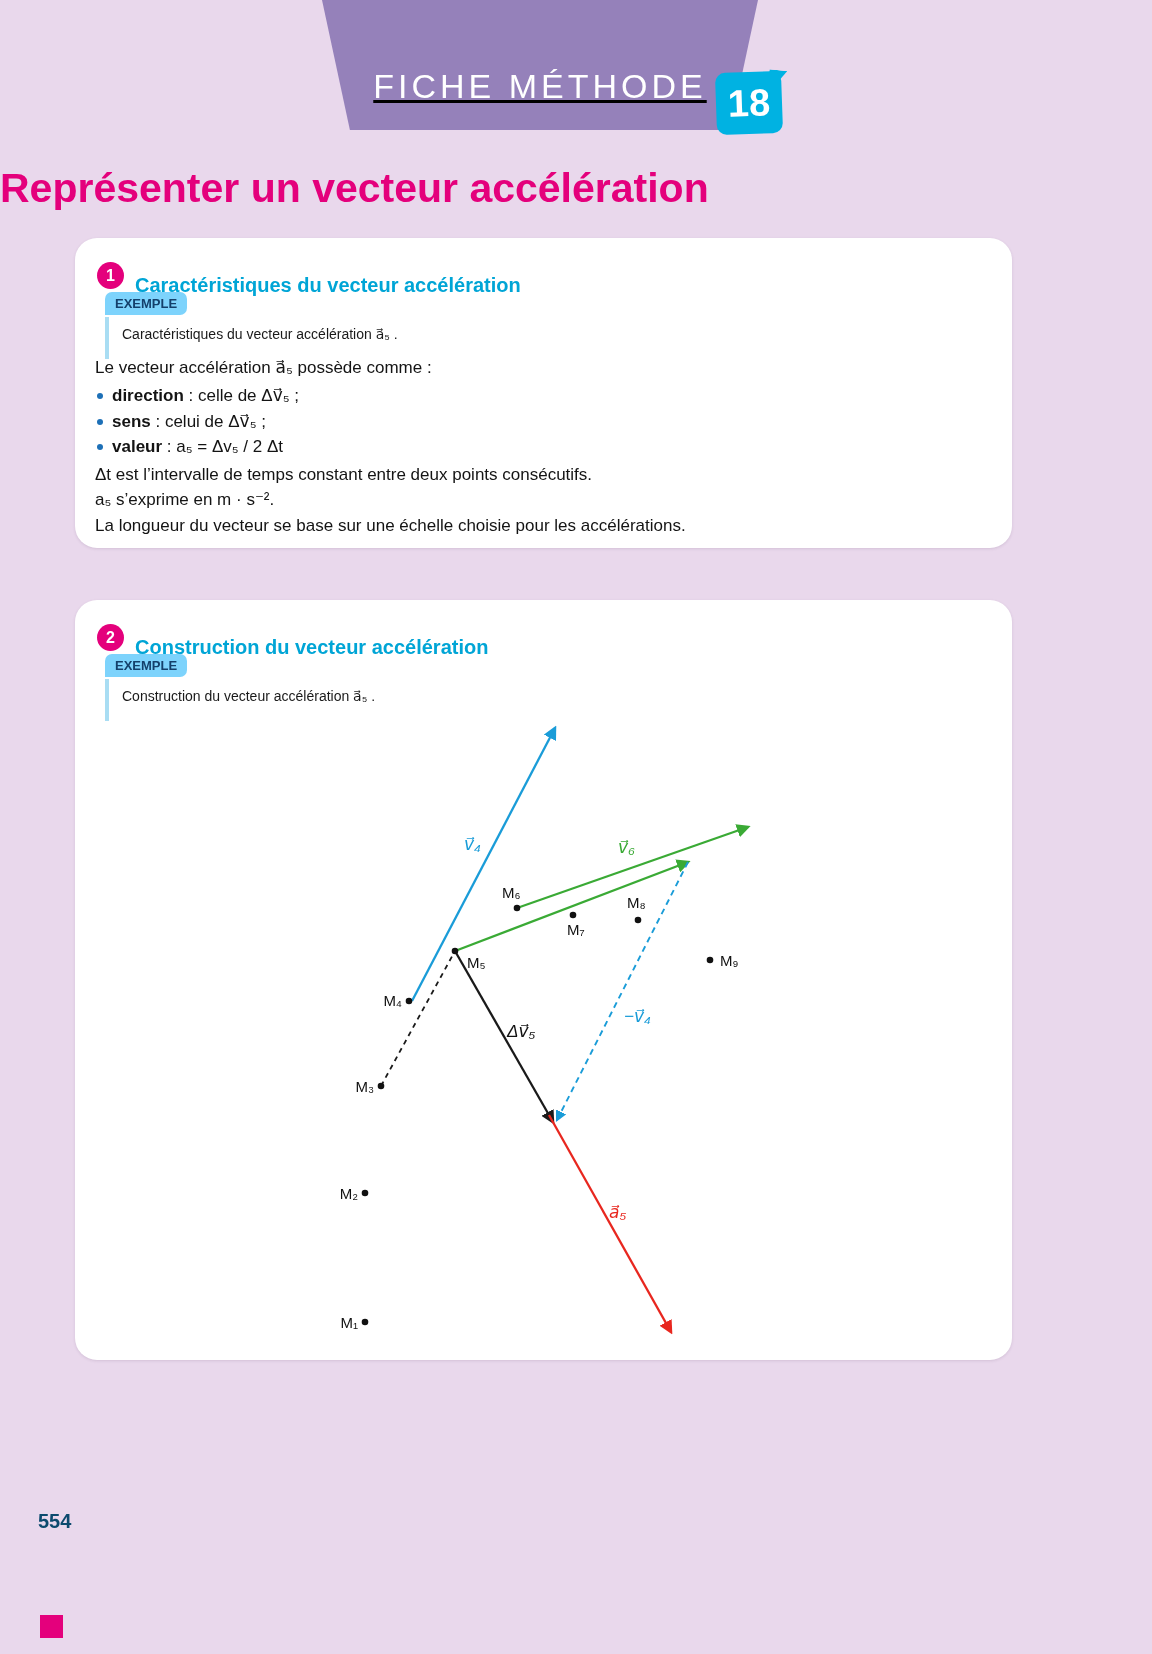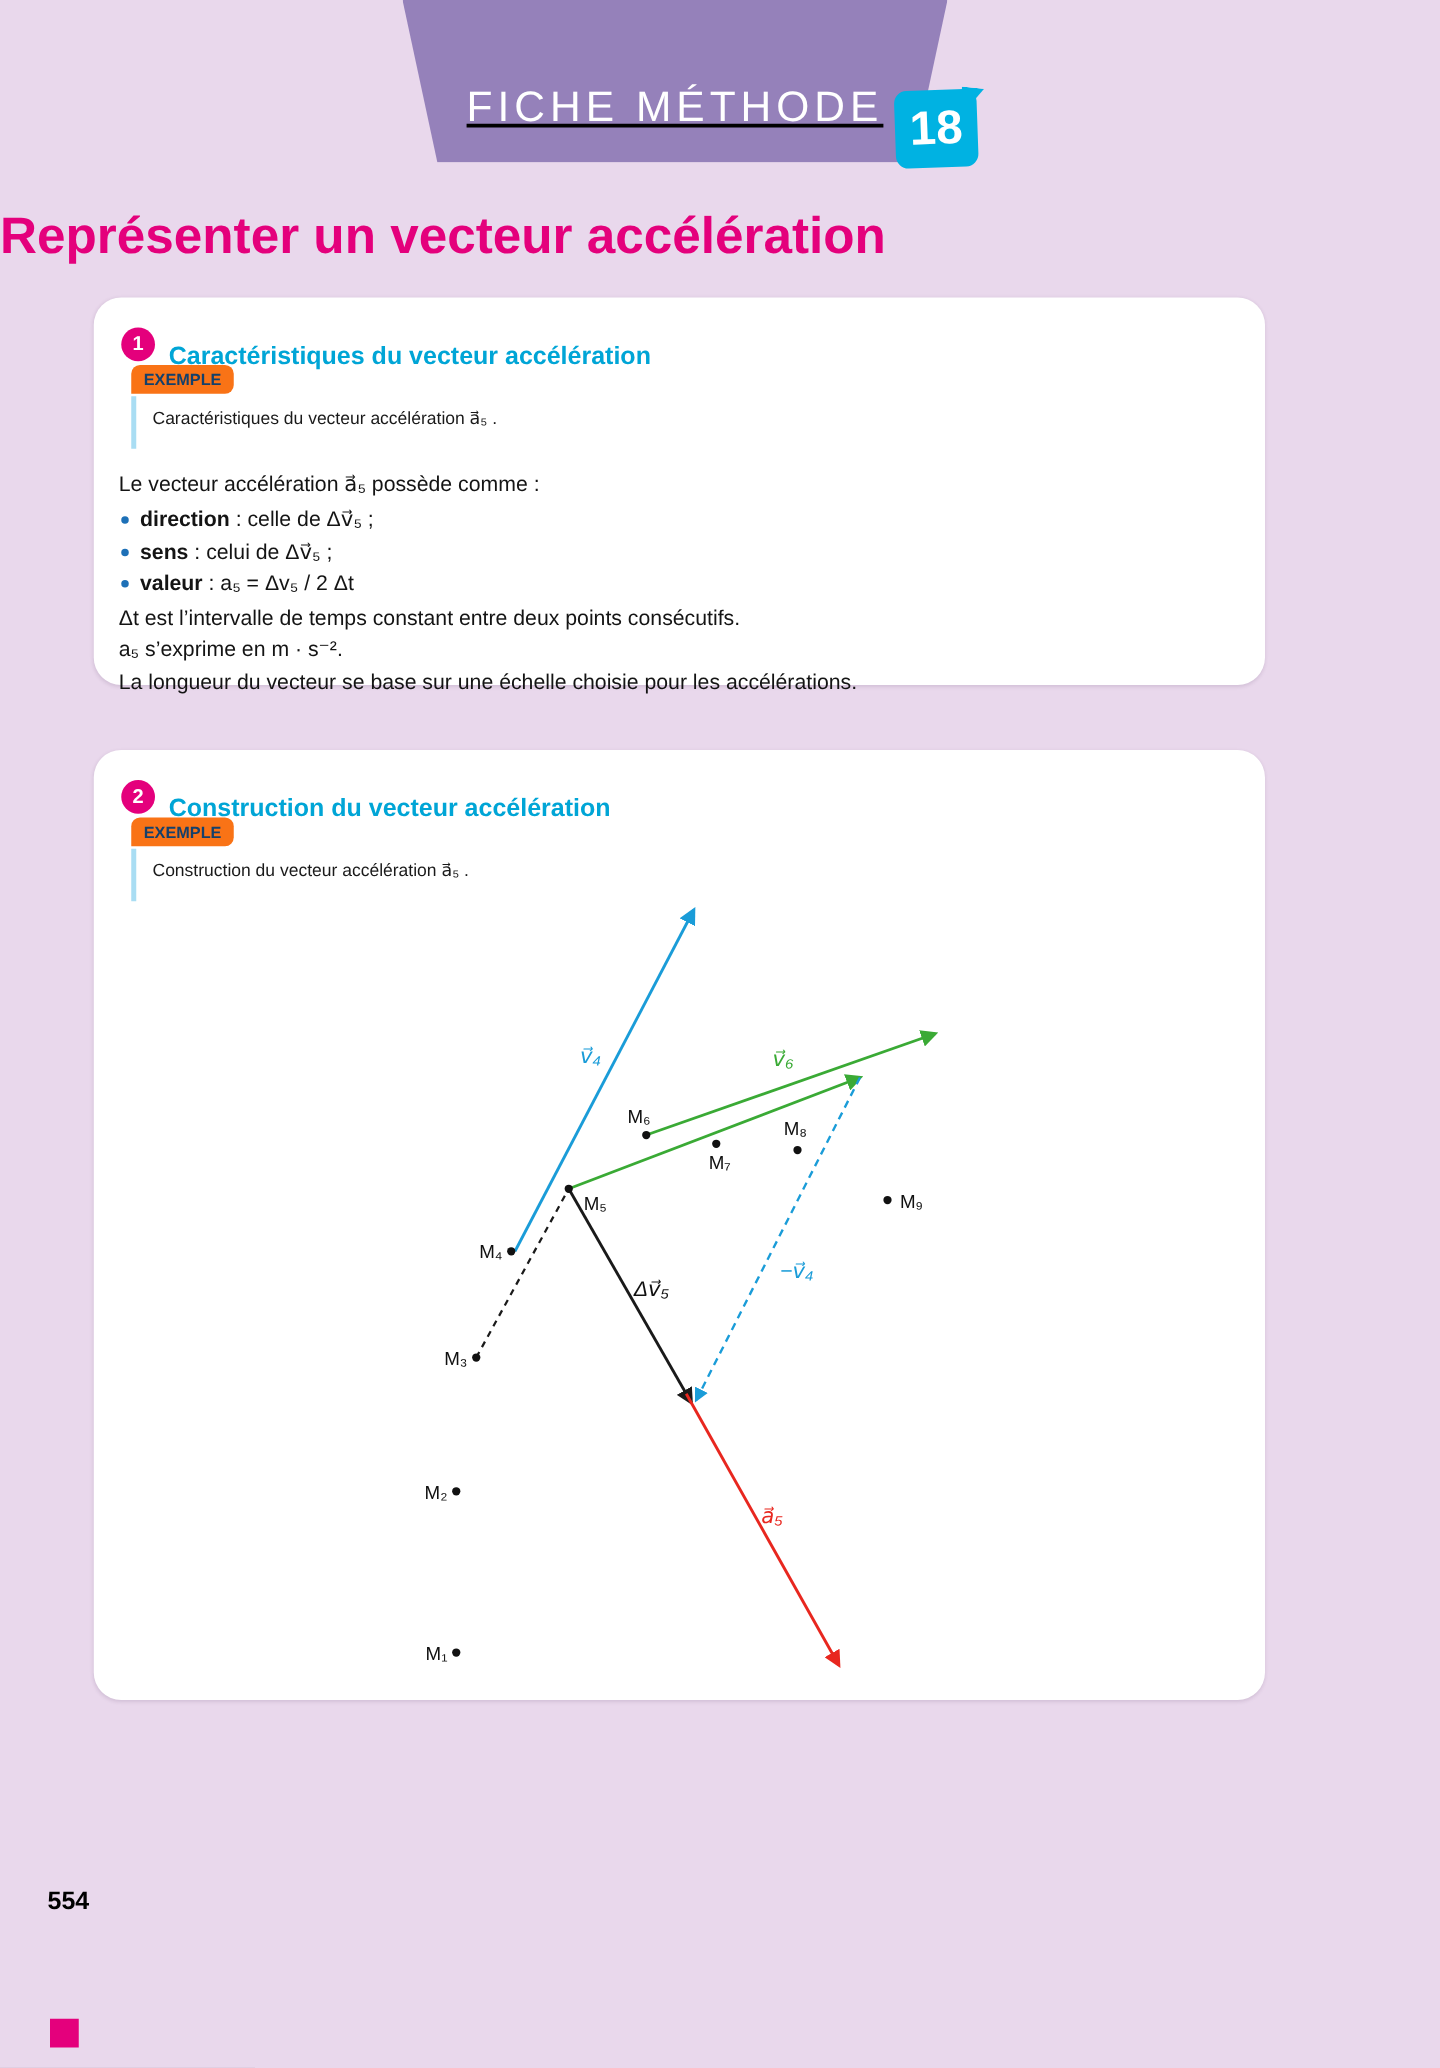--- a/index.html
+++ b/index.html
@@ -27,38 +27,38 @@
   .card { position:absolute; left:75px; width:937px; background:#ffffff; border-radius:22px;
           box-shadow:0 1px 3px rgba(90,60,100,.15); }
   .card1 { top:238px; height:310px; }
   .card2 { top:600px; height:760px; }
 
   .sec-head { position:absolute; top:16px; left:22px; display:flex; align-items:center; gap:11px; }
   .num-badge { width:27px; height:27px; border-radius:50%; background:#e4007c; color:#fff;
                font-size:16px; font-weight:700; display:flex; align-items:center; justify-content:center; }
   .sec-title { color:#00a5d6; font-size:20px; font-weight:700;margin-top:20px; }
 
-  .ex-tag { position:absolute; top:54px; left:30px; background:#f97316; color:#14406b;
+  .ex-tag { position:absolute; top:54px; left:30px; background:#7dd3fc; color:#14406b;
             font-size:13px; font-weight:700; padding:4px 10px; border-radius:7px 7px 7px 0; }
   .ex-body { position:absolute; top:79px; left:30px; border-left:4px solid #a9ddf3;
              padding:9px 0 0 13px; font-size:14px; color:#1a1a1a; min-height:42px; }
 
   .body-text { position:absolute; top:117px; left:20px; width:890px; font-size:17px; color:#141414; }
-  .intro { line-height:26px;margin-top:20px; }
+  .intro { line-height:26px; }
   .bullets { list-style:none; margin:2px 0; }
   .bullets li { line-height:25.5px; padding-left:17px; position:relative; }
   .bullets li::before { content:''; position:absolute; left:2px; top:10px; width:6px; height:6px;
                         border-radius:50%; background:#1d70b7; }
   .note { line-height:25.5px; }
 
   .diagram-svg { position:absolute; left:15px; top:100px; }
   .pt-label { font-size:15px; fill:#111; }
   .vec-label { font-size:17px; font-style:italic; }
 
-  .page-number { position:absolute; left:38px; top:1510px; font-size:20px; font-weight:700; color:#000000; }
+  .page-number { position:absolute; left:38px; top:1510px; font-size:20px; font-weight:700; color:#0c4a6e; }
   .corner-square { position:absolute; left:40px; top:1615px; width:23px; height:23px; background:#e4007c; }
 </style>
 </head>
 <body>
 
 <div class="page">
 
   <div class="badge-fold"></div>
   <div class="banner">
     <span class="banner-title">FICHE MÉTHODE</span>

